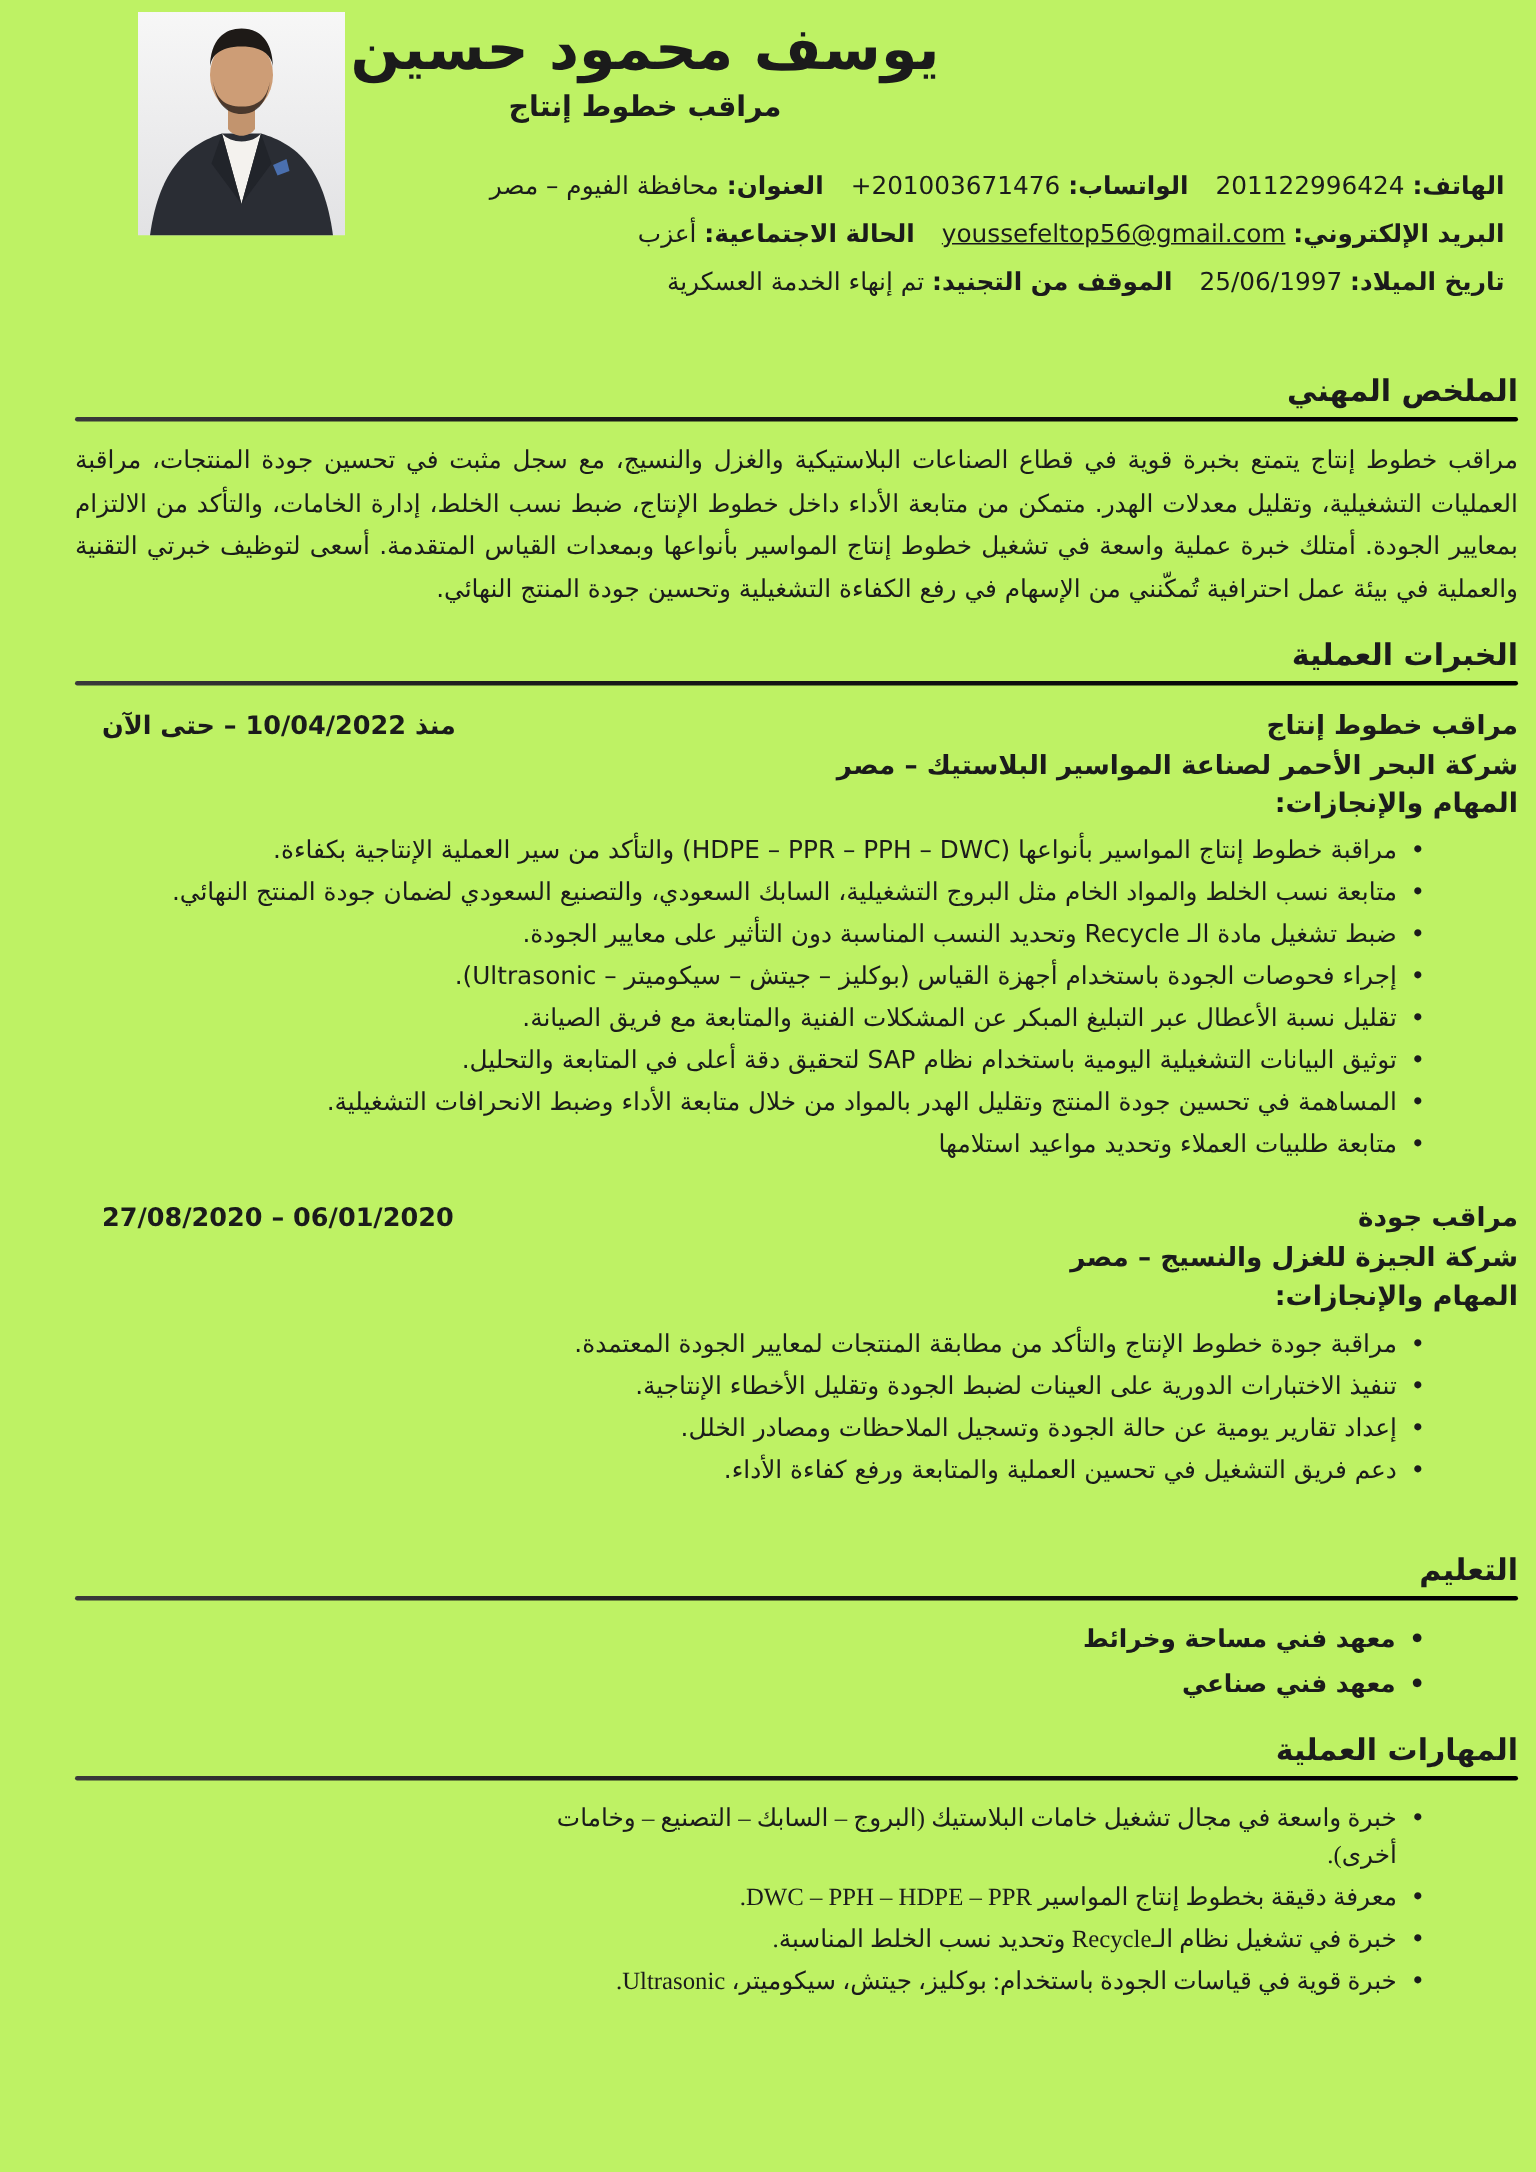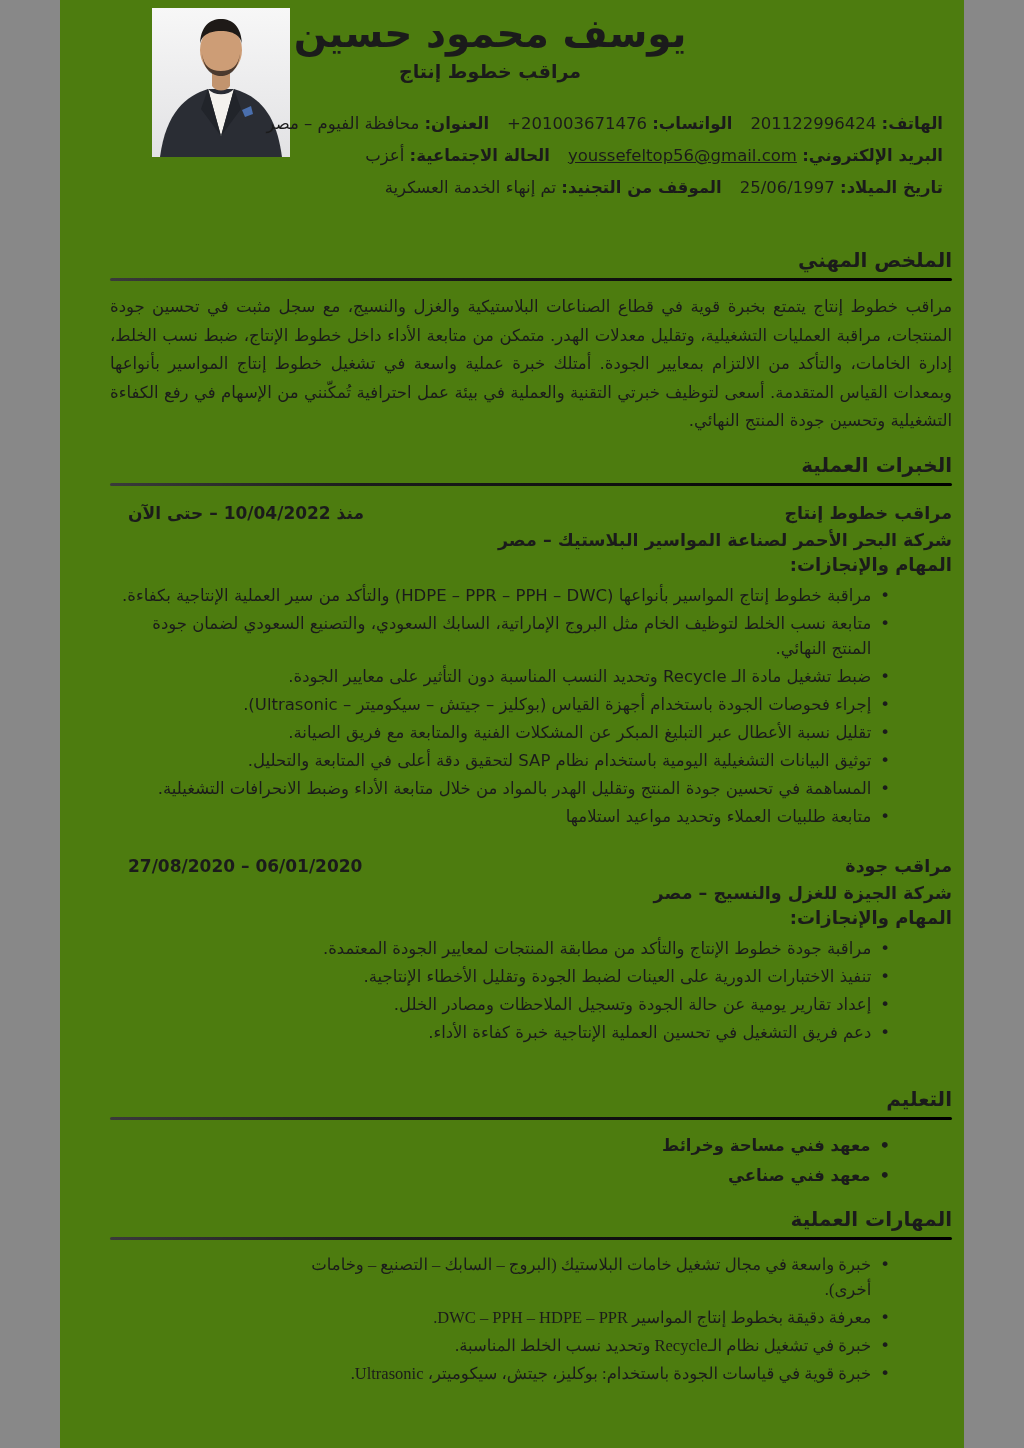--- a/index.html
+++ b/index.html
@@ -1,18 +1,18 @@
 <!DOCTYPE html>
 <html lang="ar"><head>
 <meta charset="utf-8">
 <style>
   * { margin:0; padding:0; box-sizing:border-box; }
   body { background:#888; }
   .page {
-    width:904px; height:1448px; margin:0 auto; background:#4d7c0f;
+    width:1024px; height:1448px; margin:0 auto; background:#bef264;
     color:#1b1b1b; font-family:"DejaVu Sans", sans-serif;
     direction:rtl; position:relative; overflow:hidden;
   }
   
   .photo { position:absolute; top:8px; left:92px; width:138px; height:149px; }
   .namebox { position:absolute; top:10px; left:140px; width:580px; text-align:center; }
   .name { font-size:39px; font-weight:bold; line-height:1.25; letter-spacing:0; }
   .subtitle { font-size:19px; font-weight:bold; margin-top:1px; }
   .contact { position:absolute; top:114px; right:21px; font-size:16.5px; }
   .c-row { display:flex; justify-content:flex-start; align-items:baseline; gap:18px; margin-bottom:13px; white-space:nowrap; }
@@ -109,21 +109,21 @@
           <div class="job-date">منذ 10/04/2022 – حتى الآن</div>
         </div>
         <div class="tasks-label">المهام والإنجازات:</div>
         <div class="blist">
           <div class="bi">
               <span class="dot">•</span>
               <span class="txt">مراقبة خطوط إنتاج المواسير بأنواعها (HDPE – PPR – PPH – DWC) والتأكد من سير العملية الإنتاجية بكفاءة.</span>
             </div>
           <div class="bi">
               <span class="dot">•</span>
-              <span class="txt">متابعة نسب الخلط لتوظيف الخام مثل البروج الإماراتية، السابك السعودي، والتصنيع السعودي لضمان جودة المنتج النهائي.</span>
+              <span class="txt">متابعة نسب الخلط والمواد الخام مثل البروج التشغيلية، السابك السعودي، والتصنيع السعودي لضمان جودة المنتج النهائي.</span>
             </div>
           <div class="bi">
               <span class="dot">•</span>
               <span class="txt">ضبط تشغيل مادة الـ Recycle وتحديد النسب المناسبة دون التأثير على معايير الجودة.</span>
             </div>
           <div class="bi">
               <span class="dot">•</span>
               <span class="txt">إجراء فحوصات الجودة باستخدام أجهزة القياس (بوكليز – جيتش – سيكوميتر – Ultrasonic).</span>
             </div>
           <div class="bi">
@@ -162,21 +162,21 @@
           <div class="bi">
               <span class="dot">•</span>
               <span class="txt">تنفيذ الاختبارات الدورية على العينات لضبط الجودة وتقليل الأخطاء الإنتاجية.</span>
             </div>
           <div class="bi">
               <span class="dot">•</span>
               <span class="txt">إعداد تقارير يومية عن حالة الجودة وتسجيل الملاحظات ومصادر الخلل.</span>
             </div>
           <div class="bi">
               <span class="dot">•</span>
-              <span class="txt">دعم فريق التشغيل في تحسين العملية الإنتاجية خبرة كفاءة الأداء.</span>
+              <span class="txt">دعم فريق التشغيل في تحسين العملية والمتابعة ورفع كفاءة الأداء.</span>
             </div>
         </div>
       </div>
     </div>
 
     <div class="sec-edu">
       <div class="sec-title">التعليم</div>
       <div class="rule"></div>
       <div class="edu-list">
         <div class="bi">

